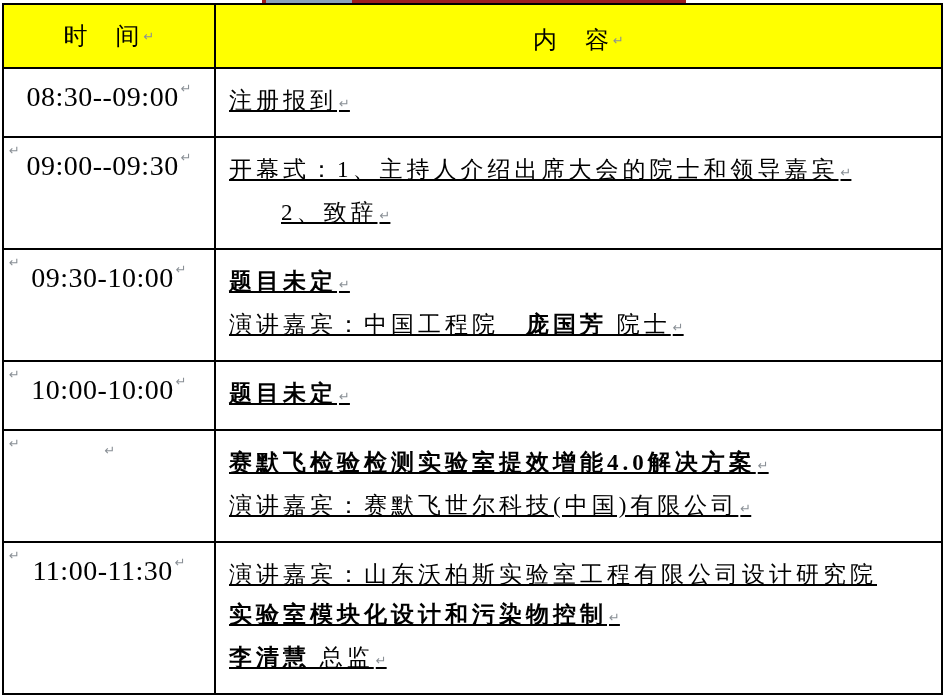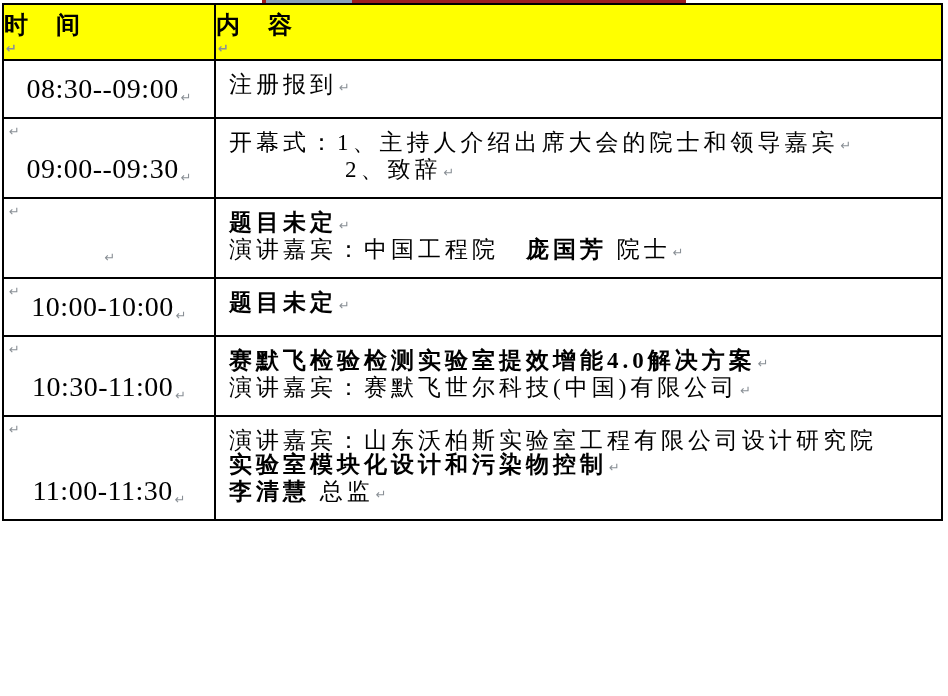--- a/index.html
+++ b/index.html
@@ -23,46 +23,46 @@
   }
   .t-row{
     display:grid;
     grid-template-columns:212px 1fr;
     border-top:2px solid #000;
   }
   .t-row.header{border-top:none;background:#ffff00;}
   .time-col{
     border-right:2px solid #000;
     position:relative;
-    display:flex;align-items:flex-end;justify-content:center;
+    display:flex;align-items:flex-start;justify-content:center;
     text-align:center;
   }
   .content-col{
     padding:12px 8px 12px 13px;
     box-sizing:border-box;
   }
   .t-row.header .time-col,
   .t-row.header .content-col{
     min-height:54px;
-    display:flex;align-items:flex-start;justify-content:center;
-    font-size:24px;font-weight:bold;letter-spacing:2px;
+    display:flex;align-items:center;justify-content:center;
+    font-size:24px;font-weight:normal;letter-spacing:2px;
     padding:0;
-    flex-direction:column;
   }
-  .t-row.header .content-col{justify-content:center;}
+  .t-row.header .content-col{justify-content:center;margin-top:8px;}
   .time-text{
     font-size:28px;
     letter-spacing:0.5px;
     white-space:nowrap;
   }
   .line{
     font-size:23px;
-    line-height:24px;
+    line-height:40px;
     letter-spacing:4px;
     white-space:nowrap;
+    text-decoration:underline;
   }
   .seg.bold{font-weight:bold;}
   .pmark{
     font-family:"DejaVu Sans",sans-serif;
     font-size:13px;
     color:#8a9096;
     letter-spacing:0;
     margin-left:2px;
     vertical-align:baseline;
   }
@@ -102,47 +102,47 @@
         </div>
       </div>
       <div class="t-row">
         <div class="time-col">
           <span class="lead-mark">↵</span>
           <span class="time-text">09:00--09:30</span>
           <span class="pmark">↵</span>
         </div>
         <div class="content-col">
           <div class="line"><span class="seg">开幕式：1、主持人介绍出席大会的院士和领导嘉宾</span><span class="pmark">↵</span></div>
-          <div class="line" style="margin-left: 116px;"><span class="seg">2、致辞</span><span class="pmark">↵</span></div>
+          <div class="line" style="margin-left: 52px;"><span class="seg">2、致辞</span><span class="pmark">↵</span></div>
         </div>
       </div>
       <div class="t-row">
         <div class="time-col">
           <span class="lead-mark">↵</span>
+          <span class="time-text">09:30-10:00</span>
           <span class="pmark">↵</span>
         </div>
         <div class="content-col">
           <div class="line"><span class="seg bold">题目未定</span><span class="pmark">↵</span></div>
           <div class="line"><span class="seg">演讲嘉宾：中国工程院　</span><span class="seg bold">庞国芳</span><span class="seg"> 院士</span><span class="pmark">↵</span></div>
         </div>
       </div>
       <div class="t-row">
         <div class="time-col">
           <span class="lead-mark">↵</span>
           <span class="time-text">10:00-10:00</span>
           <span class="pmark">↵</span>
         </div>
         <div class="content-col">
           <div class="line"><span class="seg bold">题目未定</span><span class="pmark">↵</span></div>
         </div>
       </div>
       <div class="t-row">
         <div class="time-col">
           <span class="lead-mark">↵</span>
-          <span class="time-text">10:30-11:00</span>
           <span class="pmark">↵</span>
         </div>
         <div class="content-col">
           <div class="line"><span class="seg bold">赛默飞检验检测实验室提效增能4.0解决方案</span><span class="pmark">↵</span></div>
           <div class="line"><span class="seg">演讲嘉宾：赛默飞世尔科技(中国)有限公司</span><span class="pmark">↵</span></div>
         </div>
       </div>
       <div class="t-row">
         <div class="time-col">
           <span class="lead-mark">↵</span>

